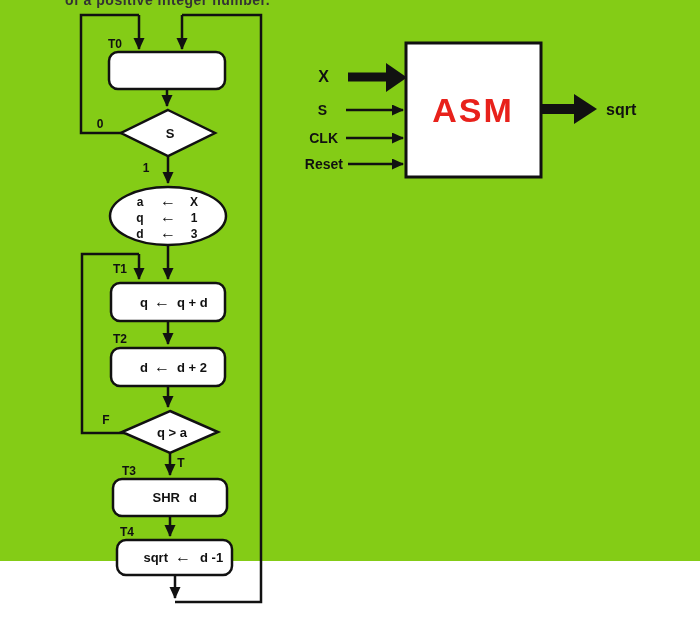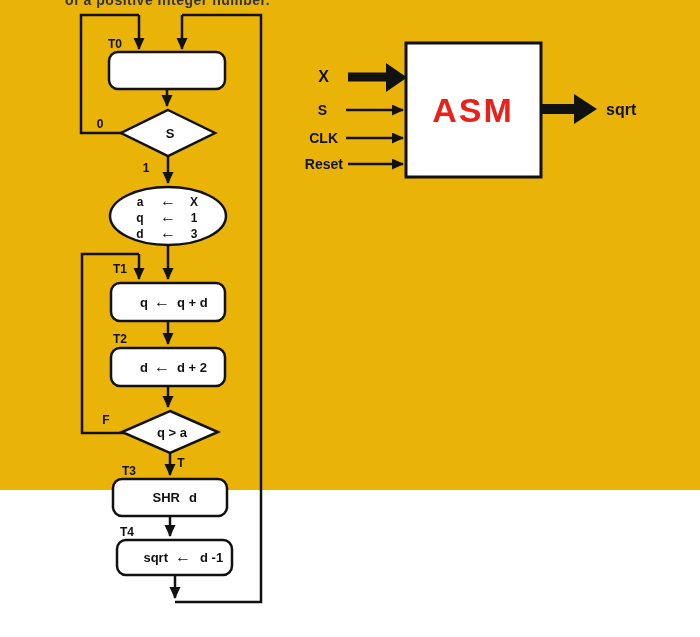--- a/index.html
+++ b/index.html
@@ -6,22 +6,22 @@
     margin: 0;
     padding: 0;
     background: #ffffff;
     width: 700px;
     height: 637px;
     overflow: hidden;
   }
   .stage {
     position: relative;
     width: 700px;
-    height: 490px;
-    background: #eab308;
+    height: 561px;
+    background: #84cc16;
   }
   svg {
     display: block;
     font-family: "Liberation Sans", "DejaVu Sans", sans-serif;
   }
   .ln {
     stroke: #111111;
     stroke-width: 2.5;
     fill: none;
   }

